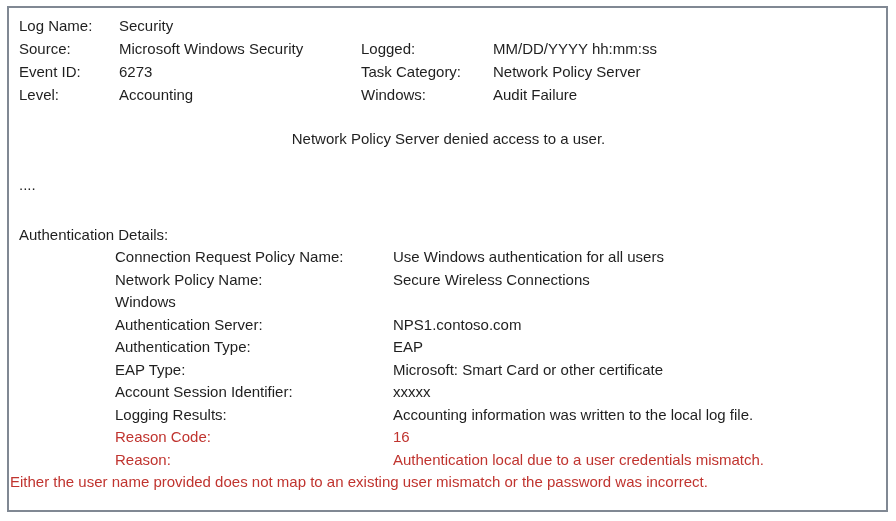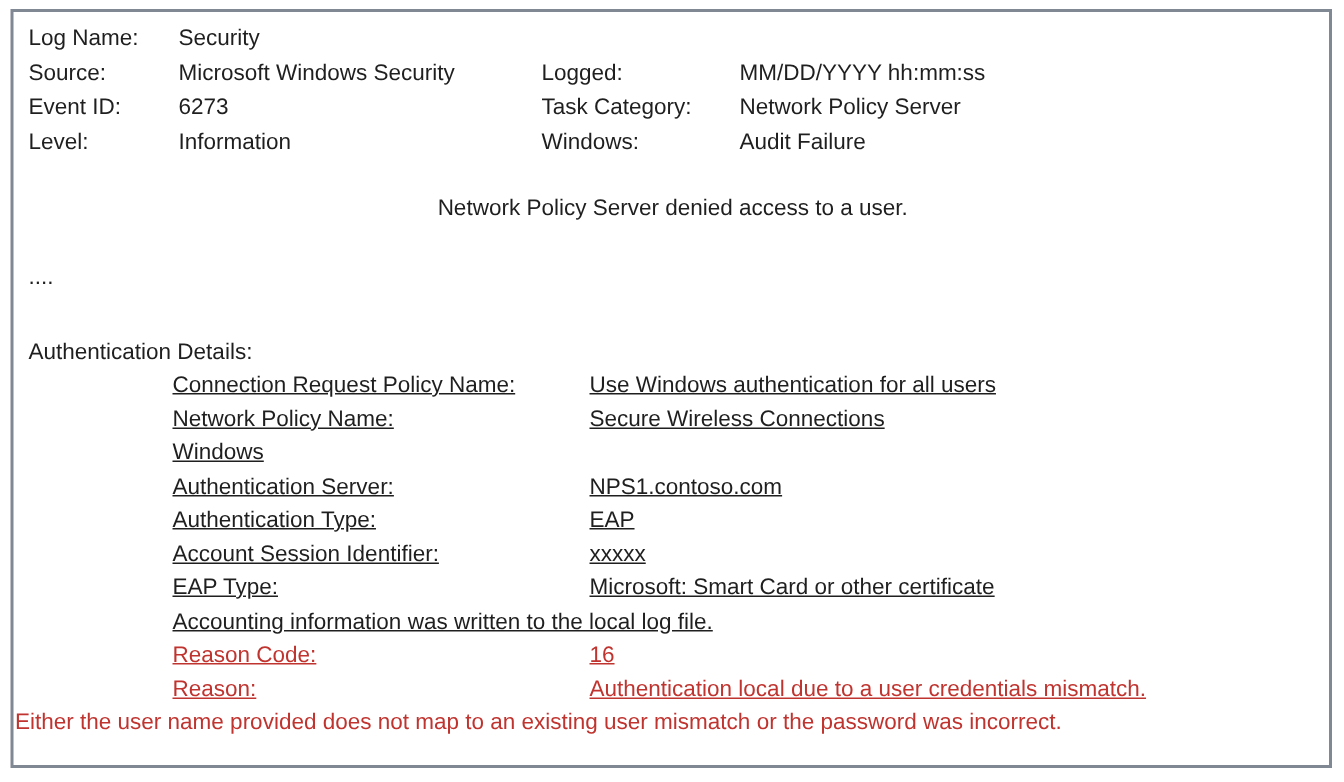--- a/index.html
+++ b/index.html
@@ -37,21 +37,20 @@
     line-height: 23px;
   }
   .cell { white-space: nowrap; }
   .description { margin-top: 21px; line-height: 23px; text-align: center; }
   .ellipsis    { margin-top: 23px; line-height: 23px; }
   .section-heading { margin-top: 27px; line-height: 23px; }
   .detail-row {
     display: flex;
     padding-left: 96px;
     line-height: 22.5px;
-    text-decoration: underline;
   }
   .detail-row .dlabel { width: 278px; flex: 0 0 278px; white-space: nowrap; }
   .detail-row .dvalue { flex: 1; white-space: nowrap; }
   .red { color: var(--red); }
   .footer-note {
     margin-left: -9px;
     line-height: 22.5px;
     color: var(--red);
     white-space: nowrap;
   }
@@ -73,21 +72,21 @@
       <span class="cell">Microsoft Windows Security</span>
       <span class="cell">Logged:</span>
       <span class="cell">MM/DD/YYYY hh:mm:ss</span>
 
       <span class="cell">Event ID:</span>
       <span class="cell">6273</span>
       <span class="cell">Task Category:</span>
       <span class="cell">Network Policy Server</span>
 
       <span class="cell">Level:</span>
-      <span class="cell">Information</span>
+      <span class="cell">Accounting</span>
       <span class="cell">Windows:</span>
       <span class="cell">Audit Failure</span>
     </div>
 
     <div class="description">Network Policy Server denied access to a user.</div>
 
     <div class="ellipsis">....</div>
 
     <div class="section-heading">Authentication Details:</div>
 
@@ -105,28 +104,29 @@
       </div>
       <div class="detail-row">
         <span class="dlabel">Authentication Server:</span>
         <span class="dvalue">NPS1.contoso.com</span>
       </div>
       <div class="detail-row">
         <span class="dlabel">Authentication Type:</span>
         <span class="dvalue">EAP</span>
       </div>
       <div class="detail-row">
+        <span class="dlabel">EAP Type:</span>
+        <span class="dvalue">Microsoft: Smart Card or other certificate</span>
+      </div>
+      <div class="detail-row">
         <span class="dlabel">Account Session Identifier:</span>
         <span class="dvalue">xxxxx</span>
       </div>
       <div class="detail-row">
-        <span class="dlabel">EAP Type:</span>
-        <span class="dvalue">Microsoft: Smart Card or other certificate</span>
-      </div>
-      <div class="detail-row">
+        <span class="dlabel">Logging Results:</span>
         <span class="dvalue">Accounting information was written to the local log file.</span>
       </div>
       <div class="detail-row red">
         <span class="dlabel">Reason Code:</span>
         <span class="dvalue">16</span>
       </div>
       <div class="detail-row red">
         <span class="dlabel">Reason:</span>
         <span class="dvalue">Authentication local due to a user credentials mismatch.</span>
       </div>

